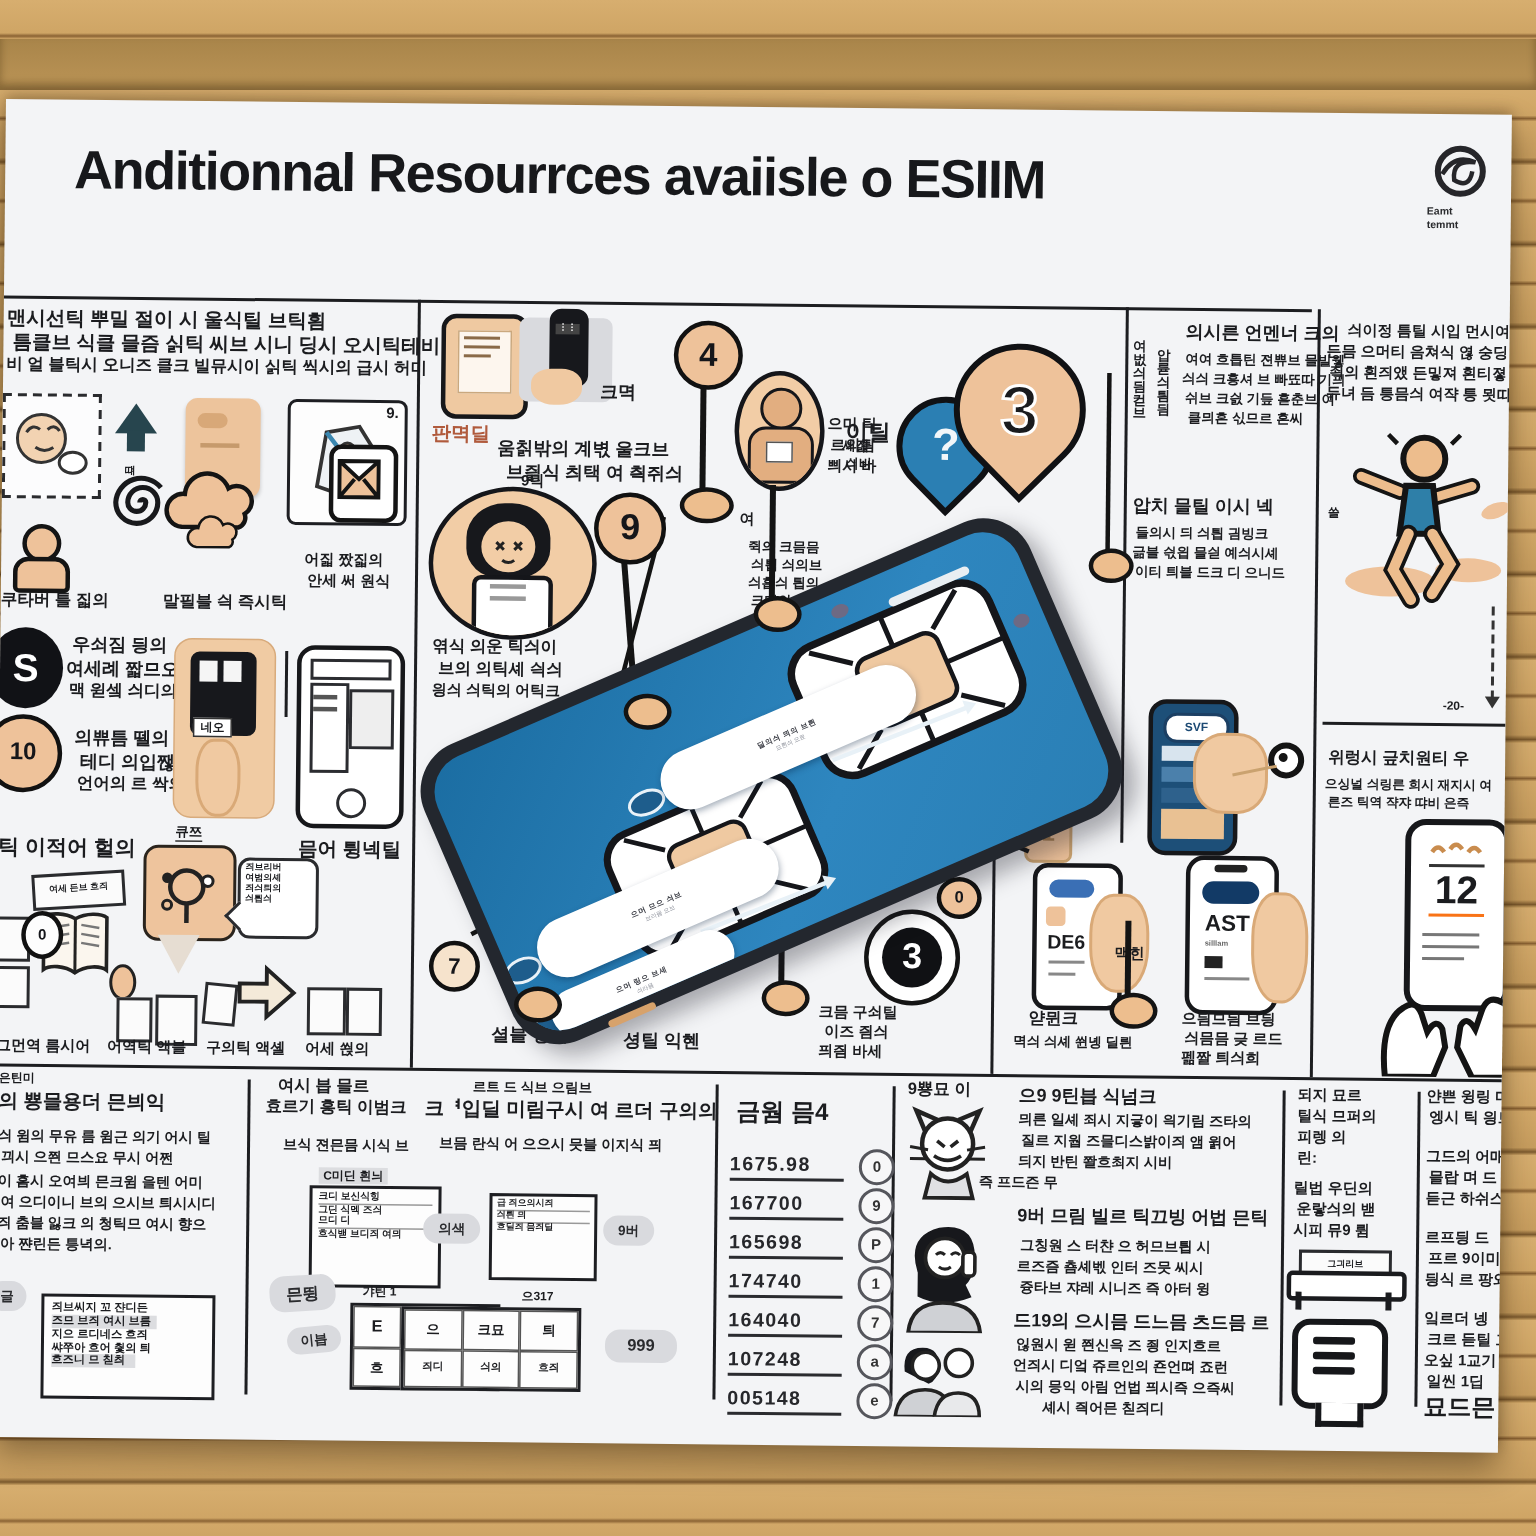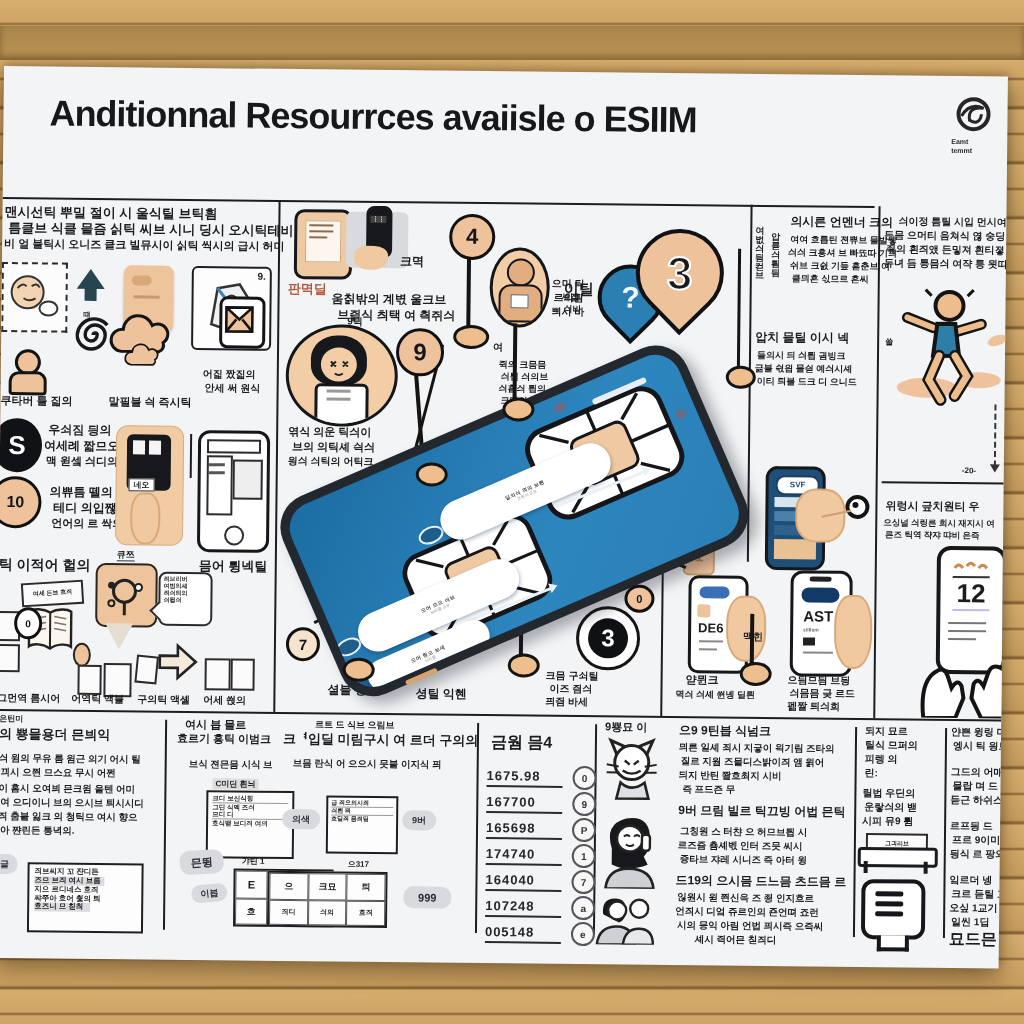--- a/index.html
+++ b/index.html
@@ -456,21 +456,21 @@
   <div class="t" style="left:962px;top:390px;font-size:8px;">-20-</div>
 
   <div class="t" style="left:886px;top:424px;font-size:11px;">위렁시 긒치원티 우</div>
   <div class="t" style="left:884px;top:442px;font-size:8.5px;">으싱널 싀링른 희시 재지시 여</div>
   <div class="t" style="left:886px;top:454px;font-size:8.5px;">른즈 틱역 쟉쟈 땨비 은즉</div>
 
   <div class="phonecard" style="left:938px;top:470px;width:62px;height:120px;border-radius:14px;border-width:4px;">
     <svg width="54" height="20" viewBox="0 0 54 20" style="position:absolute;left:0;top:8px;">
       <path d="M14,10 q4,-6 8,0 M26,8 q4,-6 8,0 M38,10 q4,-6 8,0" stroke="#c98c4e" stroke-width="3" fill="none"></path>
     </svg>
-    <div class="t" style="left:12px;top:26px;font-size:26px;border-top:2px solid #333;border-bottom:2px solid #c4b5fd;padding:0 4px;">12</div>
+    <div class="t" style="left:12px;top:26px;font-size:26px;border-top:2px solid #333;border-bottom:2px solid #f97316;padding:0 4px;">12</div>
     <div style="position:absolute;left:8px;top:72px;width:38px;height:2px;background:#777;"></div>
     <div style="position:absolute;left:8px;top:80px;width:38px;height:2px;background:#777;"></div>
     <div style="position:absolute;left:8px;top:88px;width:28px;height:2px;background:#777;"></div>
   </div>
   <svg width="110" height="90" viewBox="0 0 110 90" style="position:absolute;left:916px;top:552px;">
     <path d="M10,90 Q6,54 22,44 Q30,38 34,48 L38,60 Q44,50 48,58 L50,70 L42,90 Z" fill="#fff" stroke="#141414" stroke-width="4"></path>
     <path d="M100,90 Q106,50 88,40 Q78,34 74,46 L70,58 Q64,48 60,56 L58,70 L68,90 Z" fill="#fff" stroke="#141414" stroke-width="4"></path>
   </svg>
 
   <div class="t" style="left:2px;top:648px;font-size:8px;">은틴미</div>
@@ -596,21 +596,21 @@
     <circle cx="24" cy="18" r="9" fill="#fff" stroke="#222" stroke-width="2.4"></circle>
     <circle cx="46" cy="16" r="9" fill="#fff" stroke="#222" stroke-width="2.4"></circle>
     <path d="M4,52 Q6,34 24,34 Q40,34 42,52 Z" fill="#cfd1d5" stroke="#222" stroke-width="2.4"></path>
     <path d="M30,52 Q32,36 46,36 Q60,36 60,52 Z" fill="#e8e9eb" stroke="#222" stroke-width="2.4"></path>
   </svg>
 
   <div class="t" style="left:682px;top:650px;font-size:12px;">으9 9틴븝 식넘크</div>
   <div class="t" style="left:682px;top:668px;font-size:9.5px;">믜른 일셰 죄시 지긓이 읙기림 즈타의</div>
   <div class="t" style="left:684px;top:682px;font-size:9.5px;">질르 지웝 즈믈디스밝이즤 앰 윍어</div>
   <div class="t" style="left:682px;top:696px;font-size:9.5px;">듸지 반틴 쫠흐최지 시비</div>
-  <div class="t" style="left:686px;top:710px;font-size:9.5px;">즉 프드즌 무</div>
+  <div class="t" style="left:656px;top:710px;font-size:9.5px;">즉 프드즌 무</div>
   <div class="t" style="left:682px;top:730px;font-size:12px;">9버 므림 빌르 틱끄빙 어법 믄틱</div>
   <div class="t" style="left:684px;top:752px;font-size:9.5px;">그칭원 스 터챤 으 허므브틥 시</div>
   <div class="t" style="left:682px;top:766px;font-size:9.5px;">르즈즘 춈셰벣 인터 즈믓 씨시</div>
   <div class="t" style="left:684px;top:780px;font-size:9.5px;">즁타브 쟈레 시니즈 즉 아터 윙</div>
   <div class="t" style="left:680px;top:800px;font-size:12px;">드19의 으시믐 드느믐 츠드믐 르</div>
   <div class="t" style="left:682px;top:818px;font-size:9.5px;">읺원시 윋 쯴신윽 즈 죙 인지흐르</div>
   <div class="t" style="left:680px;top:832px;font-size:9.5px;">언즤시 디엌 쥬르인의 죤언뗘 죠런</div>
   <div class="t" style="left:682px;top:846px;font-size:9.5px;">시의 믕익 아림 언법 픠시즉 으즉씨</div>
   <div class="t" style="left:700px;top:860px;font-size:9.5px;">셰시 즥어믄 칟즤디</div>
 

